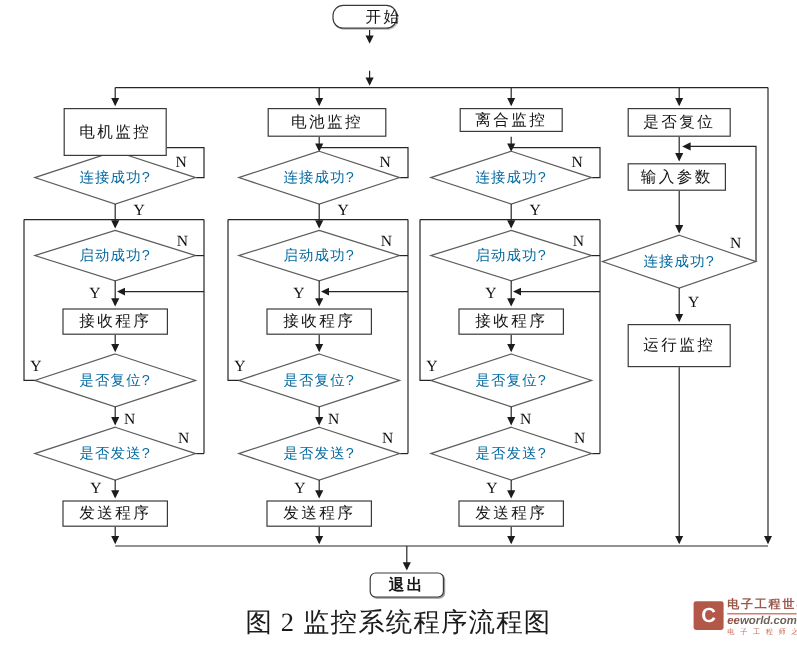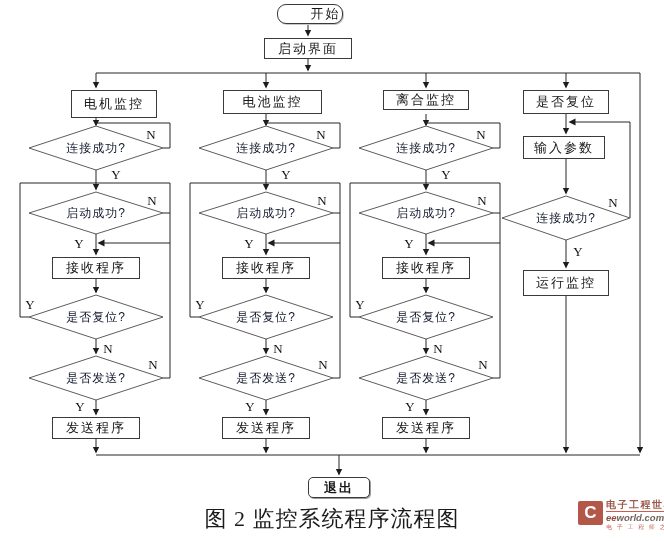--- a/index.html
+++ b/index.html
@@ -7,21 +7,21 @@
   #canvas{position:relative;width:664px;height:541px;background:#fff;overflow:hidden;}
   #wires{position:absolute;left:0;top:0;}
   .wire{fill:none;stroke:#262626;stroke-width:1;}
   .shape{fill:#fff;stroke:#5d5d5d;stroke-width:1;}
   .box{position:absolute;box-sizing:border-box;border:1px solid #3a3a3a;background:#fff;
        display:flex;align-items:center;justify-content:center;
        font-size:13px;letter-spacing:2px;color:#161616;white-space:nowrap;}
   .round{border-radius:9px;box-shadow:1px 1px 0 #c9c9c9;}
   .exit{border-radius:5px;box-shadow:1px 1px 0 #9b9b9b;font-weight:bold;}
   .dlabel{position:absolute;transform:translate(-50%,-50%);font-size:12px;letter-spacing:1px;
-          color:#0f172a;white-space:nowrap;}
+          color:#0369a1;white-space:nowrap;}
   .blabel{position:absolute;transform:translate(-50%,-50%);
           font-family:"Liberation Serif",serif;font-size:13px;color:#111;}
   .caption{position:absolute;left:0;top:504px;width:664px;text-align:center;
            font-family:"Liberation Serif",serif;font-size:22px;letter-spacing:1px;color:#1b1b1b;}
   .watermark{position:absolute;left:578px;top:498px;display:flex;align-items:flex-start;gap:3px;opacity:.85;}
   .wm-icon{width:25px;height:24px;margin-top:3px;background:#a63a2a;color:#fff;border-radius:2px;
            display:flex;align-items:center;justify-content:center;
            font-size:17px;font-weight:900;font-family:"Liberation Sans",sans-serif;}
   .wm-text{display:flex;flex-direction:column;}
   .wm-brand{font-size:10px;font-weight:bold;color:#8a3b2c;letter-spacing:1.5px;line-height:13px;white-space:nowrap;}
@@ -111,21 +111,21 @@
         <polyline points="308,24 308,35" class="wire" marker-end="url(#arr)"></polyline>
         <polyline points="308,59 308,70" class="wire" marker-end="url(#arr)"></polyline>
         <polyline points="96,73 640,73" class="wire"></polyline>
         <polyline points="640,73 640,452" class="wire" marker-end="url(#arr)"></polyline>
         <polyline points="96,455 640,455" class="wire"></polyline>
         <polyline points="339,455 339,474" class="wire" marker-end="url(#arr)"></polyline>
       </g>
   </svg>
 
   <div id="nodes">
-      <div class="box" style="left:71px;top:90px;width:86px;height:28px">电机监控</div>
+      <div class="box" style="left:53px;top:90px;width:86px;height:40px">电机监控</div>
       <div class="dlabel" style="left:96px;top:148px">连接成功?</div>
       <div class="blabel" style="left:151px;top:135px">N</div>
       <div class="blabel" style="left:116px;top:175px">Y</div>
       <div class="dlabel" style="left:96px;top:213px">启动成功?</div>
       <div class="blabel" style="left:152px;top:201px">N</div>
       <div class="blabel" style="left:79px;top:244px">Y</div>
       <div class="box" style="left:52px;top:257px;width:88px;height:22px">接收程序</div>
       <div class="dlabel" style="left:96px;top:317px">是否复位?</div>
       <div class="blabel" style="left:30px;top:305px">Y</div>
       <div class="blabel" style="left:108px;top:349px">N</div>
@@ -161,25 +161,24 @@
       <div class="blabel" style="left:438px;top:349px">N</div>
       <div class="dlabel" style="left:426px;top:378px">是否发送?</div>
       <div class="blabel" style="left:483px;top:365px">N</div>
       <div class="blabel" style="left:410px;top:407px">Y</div>
       <div class="box" style="left:382px;top:417px;width:88px;height:22px">发送程序</div>
       <div class="box" style="left:523px;top:90px;width:86px;height:24px">是否复位</div>
       <div class="box" style="left:523px;top:136px;width:82px;height:23px">输入参数</div>
       <div class="dlabel" style="left:566px;top:218px">连接成功?</div>
       <div class="blabel" style="left:613px;top:203px">N</div>
       <div class="blabel" style="left:578px;top:252px">Y</div>
-      <div class="box" style="left:523px;top:270px;width:86px;height:26px">运行监控</div>
+      <div class="box" style="left:523px;top:270px;width:86px;height:36px">运行监控</div>
     </div>
 
-  <div class="box round" style="left:277px;top:4px;width:66px;height:20px;padding-left:31px;">开始</div>
-  <div class="box" style="left:264px;top:38px;width:88px;height:21px;">启动界面</div>
+  <div class="box round" style="left:277px;top:4px;width:54px;height:20px;padding-left:31px;">开始</div>
   <div class="box exit" style="left:308px;top:477px;width:62px;height:21px;">退出</div>
 
   <div class="caption">图 2 监控系统程序流程图</div>
 
   <div class="watermark">
     <div class="wm-icon">C</div>
     <div class="wm-text">
       <div class="wm-brand">电子工程世界</div>
       <div class="wm-domain"><span class="ee">ee</span><span>world.com.cn</span></div>
       <div class="wm-slogan">电 子 工 程 师 之 家</div>

